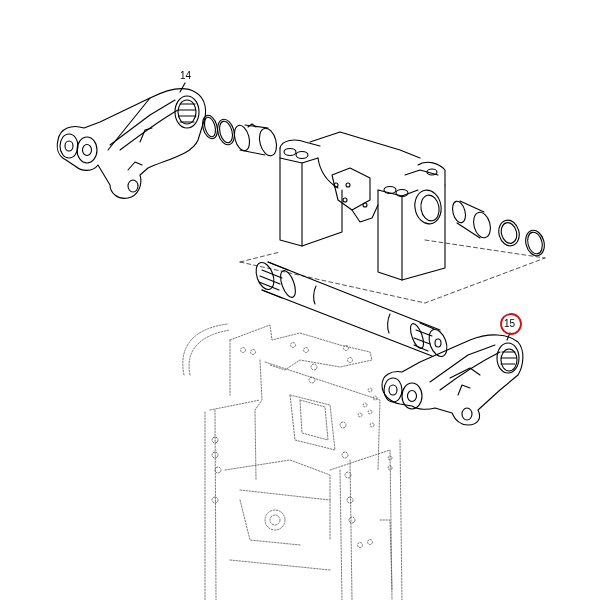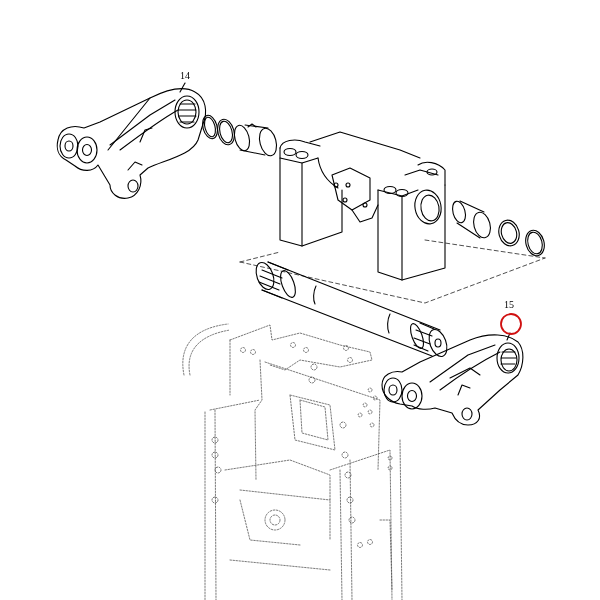--- a/index.html
+++ b/index.html
@@ -1,18 +1,18 @@
 <!DOCTYPE html>
 <html><head>
 <meta charset="utf-8">
 <style>
   html, body { margin: 0; padding: 0; background: #ffffff; }
   body { width: 600px; height: 600px; overflow: hidden; position: relative; font-family: "DejaVu Sans", sans-serif; }
   #canvas { position: absolute; left: 0; top: 0; width: 600px; height: 600px; }
-  .callout-label { position: absolute; font-family: Liberation Serif, serif; font-size: 10px; color: #000; line-height: 1; }
+  .callout-label { position: absolute; font-family: Liberation Sans, sans-serif; font-size: 10px; color: #000; line-height: 1; }
 </style>
 </head>
 <body>
 
 <div id="canvas">
 <svg width="600" height="600" viewBox="0 0 600 600" xmlns="http://www.w3.org/2000/svg">
   <g fill="none" stroke="#000" stroke-width="1.1" stroke-linejoin="round" stroke-linecap="round">
 
     <g stroke="#555" stroke-width="0.8" stroke-dasharray="1.5 1.5">
       <path d="M190 375 C185 350 200 335 230 330"></path>
@@ -182,14 +182,14 @@
       <ellipse cx="467" cy="414" rx="5" ry="6"></ellipse>
     </g>
 
     <path d="M510 333 L507 340"></path>
 
     <circle cx="511" cy="324" r="10" stroke="#d01010" stroke-width="1.8" fill="none"></circle>
   </g>
 </svg>
 
 <div class="callout-label" style="left:180px; top:71px;">14</div>
-<div class="callout-label" style="left:504px; top:300px;">15</div>
+<div class="callout-label" style="left:504px; top:319px;">15</div>
 </div>
 
 </body></html>

